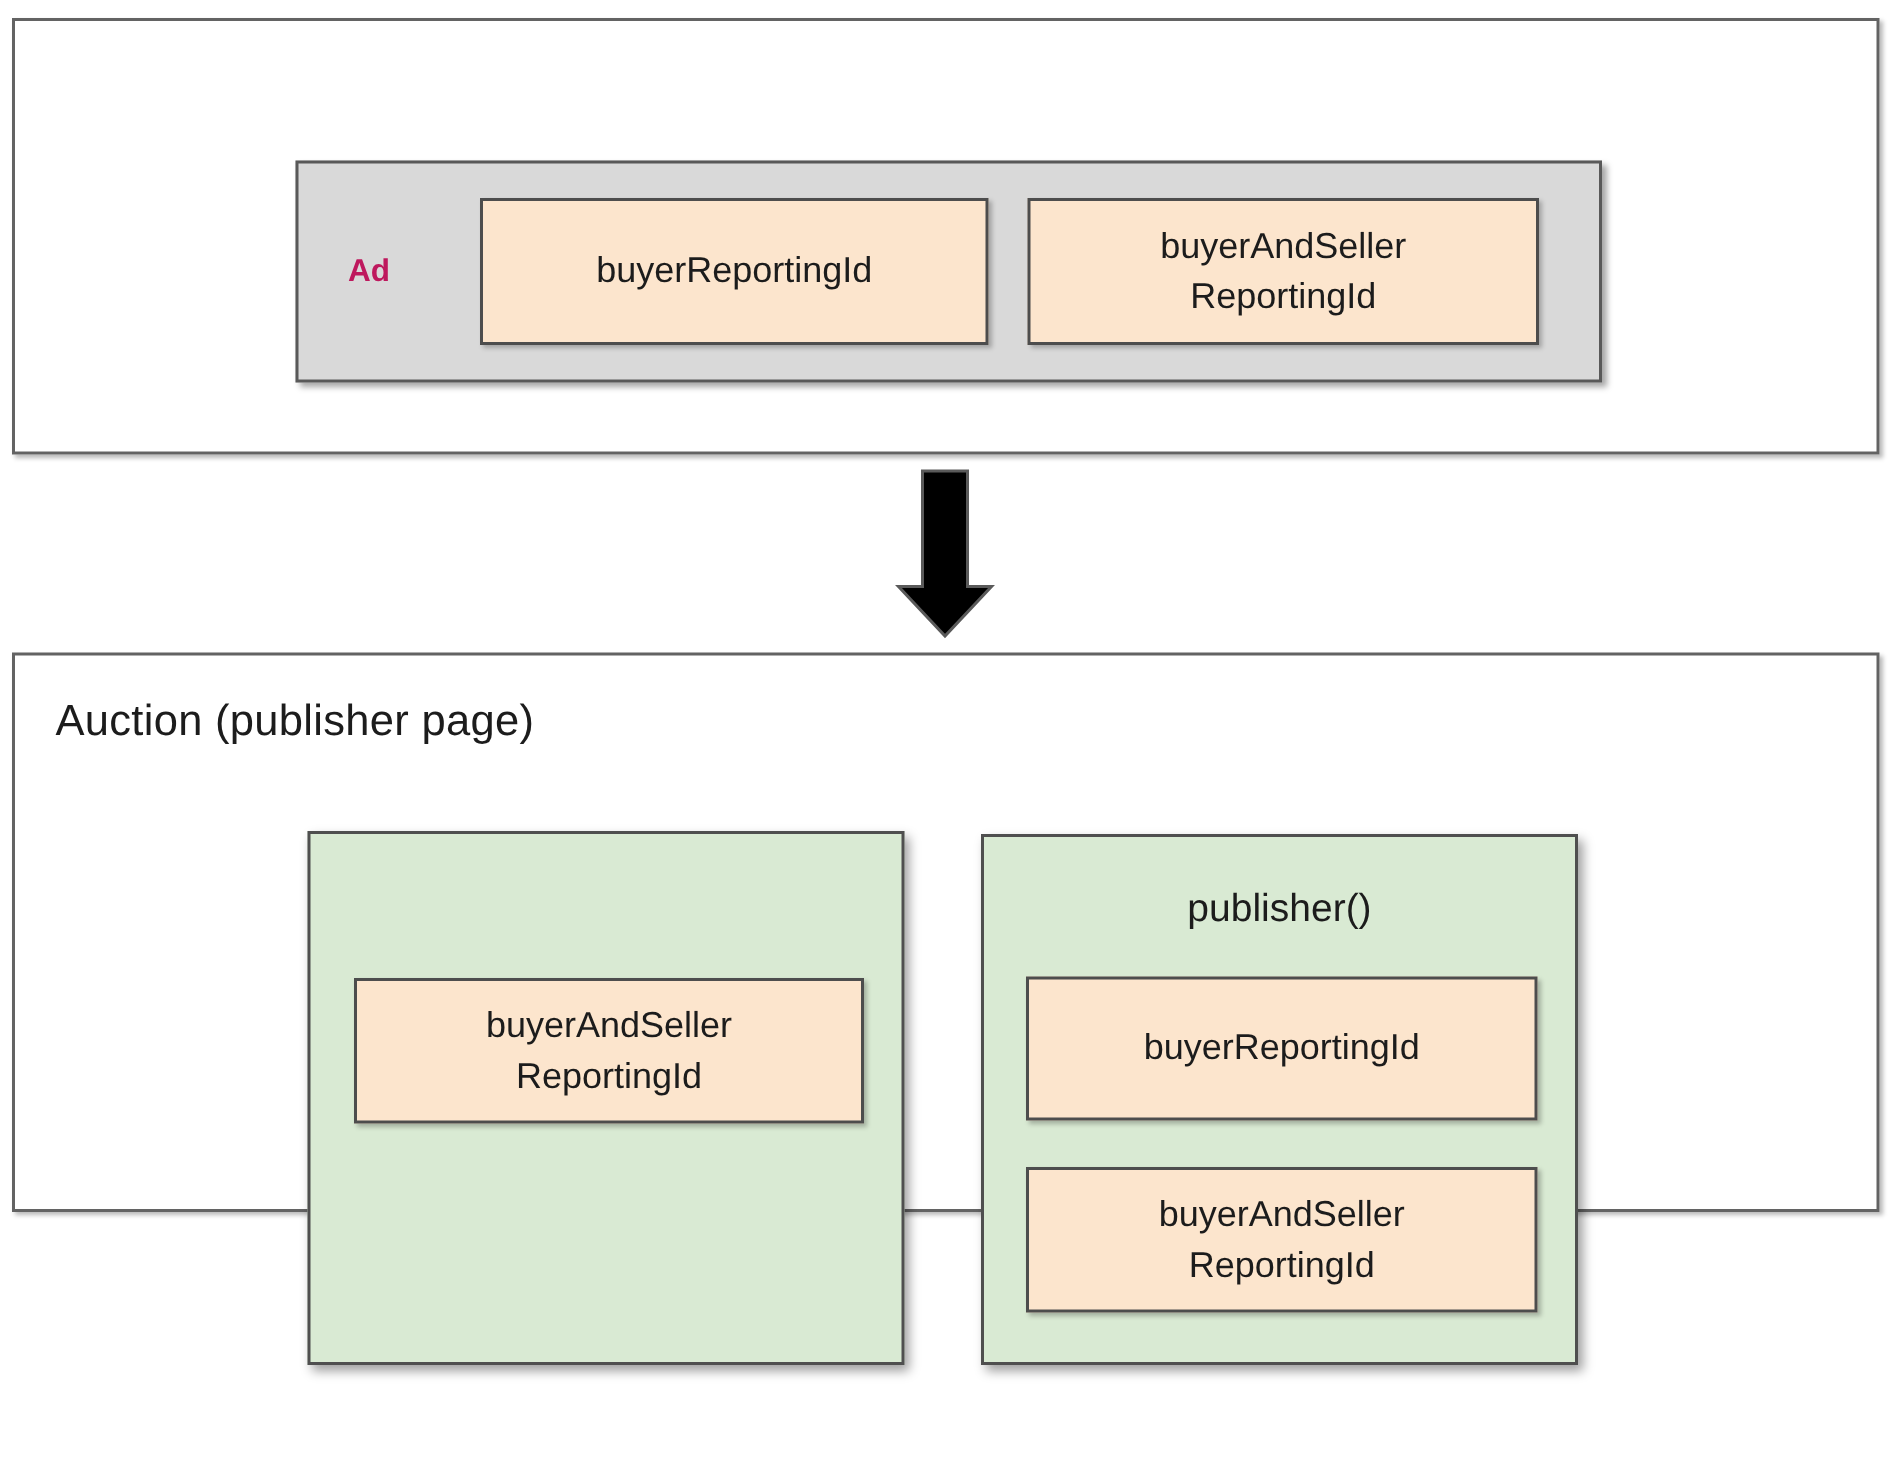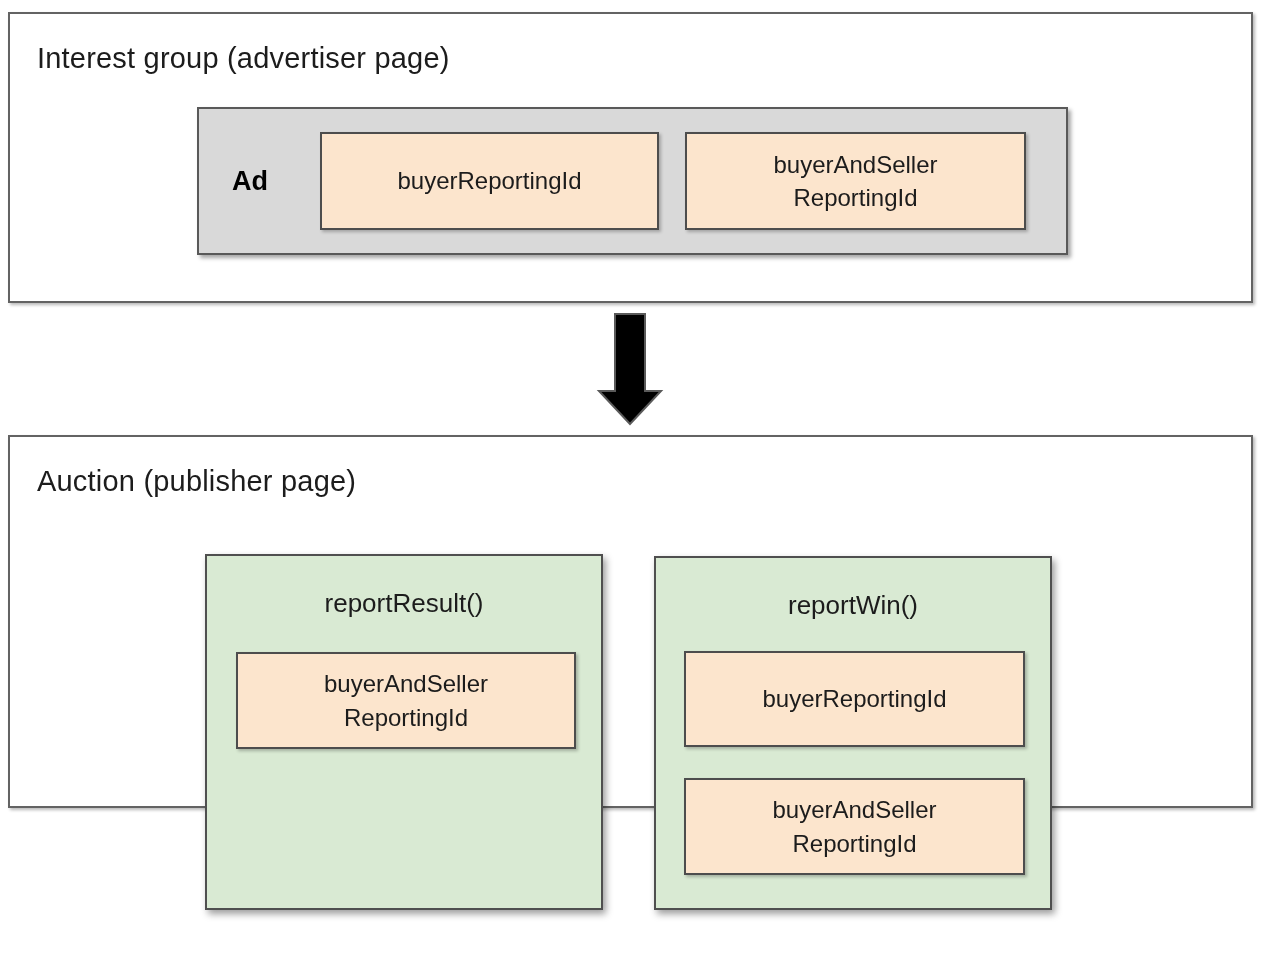--- a/index.html
+++ b/index.html
@@ -56,23 +56,23 @@
     border: 2px solid #595959;
     box-shadow: 3px 3px 4px rgba(0,0,0,0.35);
   }
   .ad-label {
     position: absolute;
     left: 33px;
     top: 0;
     height: 100%;
     display: flex;
     align-items: center;
-    font-size: 27px;
+    font-size: 21px;
     font-weight: bold;
-    color: #000000;
+    color: #be185d;
   }
 
   
   .field {
     position: absolute;
     background: var(--field-bg);
     border: 2px solid var(--box-border);
     box-shadow: 2px 2px 3px rgba(0,0,0,0.25);
     display: flex;
     align-items: center;
@@ -116,46 +116,44 @@
   .result-field-1 { left: 29px; top: 96px;  width: 340px; height: 97px; }
   .win-field-1    { left: 28px; top: 93px;  width: 341px; height: 96px; }
   .win-field-2    { left: 28px; top: 220px; width: 341px; height: 97px; }
 </style>
 </head>
 <body>
 
 <div class="canvas">
 
   <section class="panel panel-top">
-    <div class="panel-title">Interest group (advertiser page)</div>
 
     <div class="ad-box">
       <span class="ad-label">Ad</span>
 
       <div class="field ad-field-1">buyerReportingId</div>
 
       <div class="field ad-field-2">buyerAndSeller
 ReportingId</div>
     </div>
   </section>
 
   <svg class="down-arrow" viewBox="0 0 70 118" aria-hidden="true">
     <polygon points="20,4 50,4 50,81 66,81 35,114 4,81 20,81" fill="#000000" stroke="#5a5a5a" stroke-width="2" stroke-linejoin="miter"></polygon>
   </svg>
 
   <section class="panel panel-bottom">
     <div class="panel-title">Auction (publisher page)</div>
 
     <div class="func-box func-result">
-      <div class="func-name">reportResult()</div>
       <div class="field result-field-1">buyerAndSeller
 ReportingId</div>
     </div>
 
     <div class="func-box func-win">
-      <div class="func-name">reportWin()</div>
+      <div class="func-name">publisher()</div>
       <div class="field win-field-1">buyerReportingId</div>
       <div class="field win-field-2">buyerAndSeller
 ReportingId</div>
     </div>
   </section>
 
 </div>
 
 </body></html>

